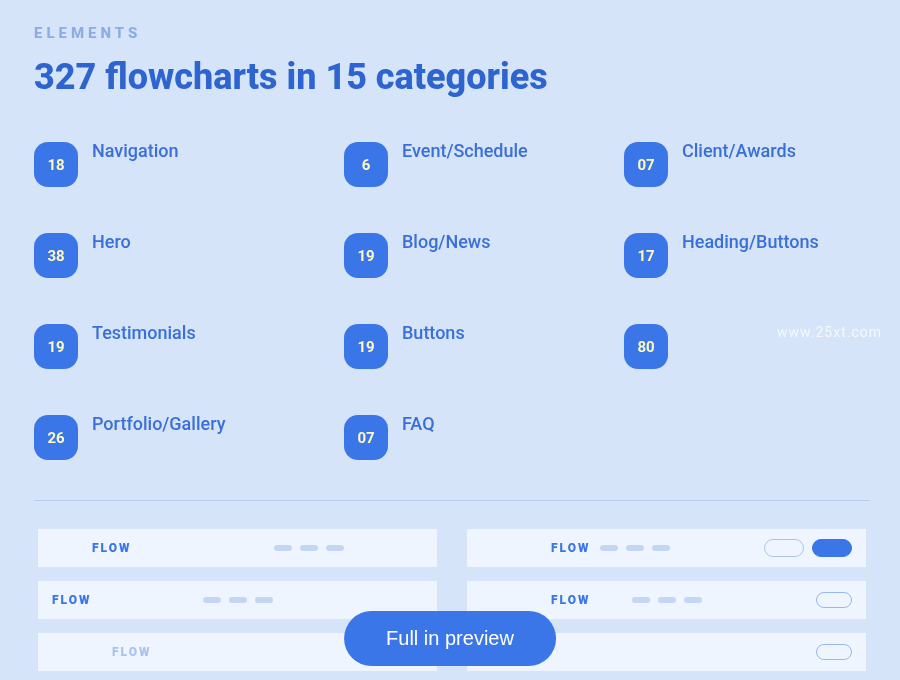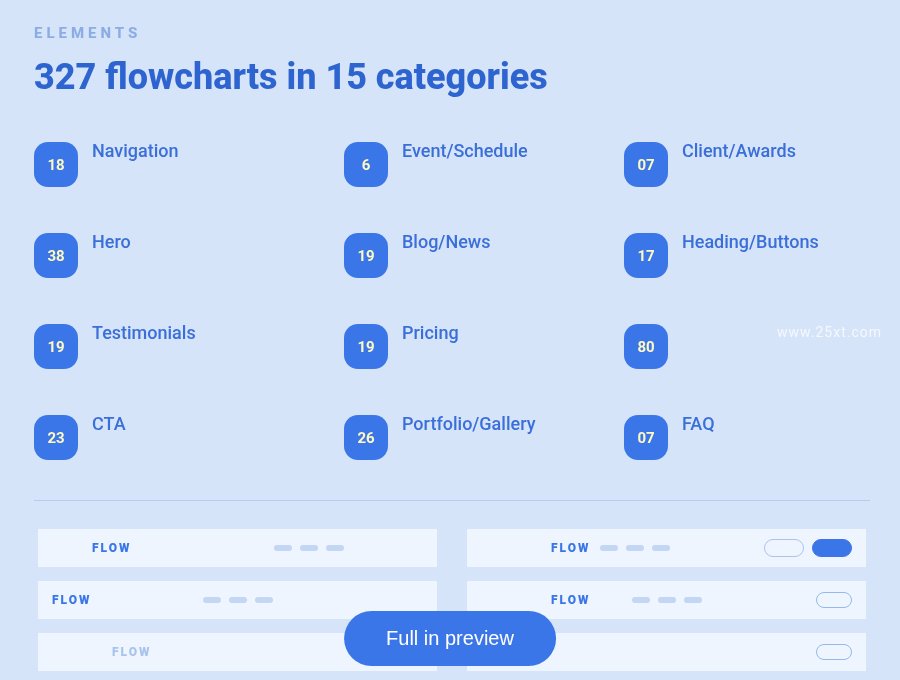--- a/index.html
+++ b/index.html
@@ -168,28 +168,24 @@
     <div class="item">
         <span class="badge">17</span>
         <span class="label">Heading/Buttons</span>
       </div>
     <div class="item">
         <span class="badge">19</span>
         <span class="label">Testimonials</span>
       </div>
     <div class="item">
         <span class="badge">19</span>
-        <span class="label">Pricing</span>
+        <span class="label">Buttons</span>
       </div>
     <div class="item">
         <span class="badge">80</span>
-      </div>
-    <div class="item">
-        <span class="badge">23</span>
-        <span class="label">CTA</span>
       </div>
     <div class="item">
         <span class="badge">26</span>
         <span class="label">Portfolio/Gallery</span>
       </div>
     <div class="item">
         <span class="badge">07</span>
         <span class="label">FAQ</span>
       </div>
   </div>

